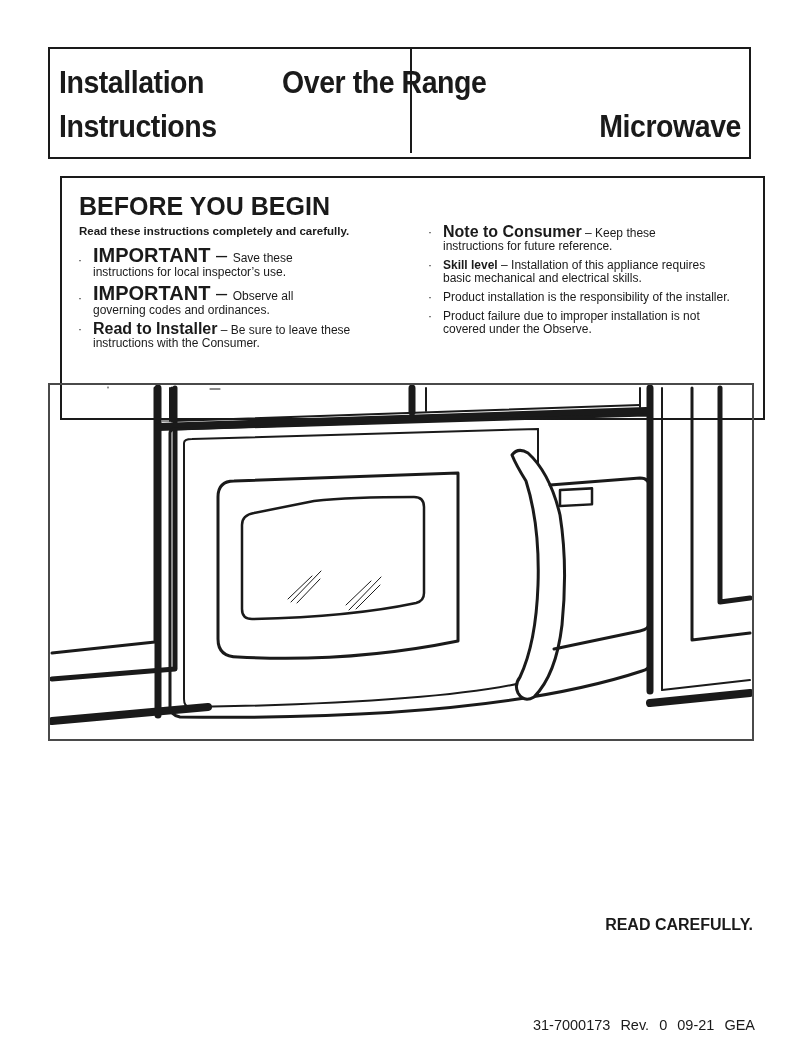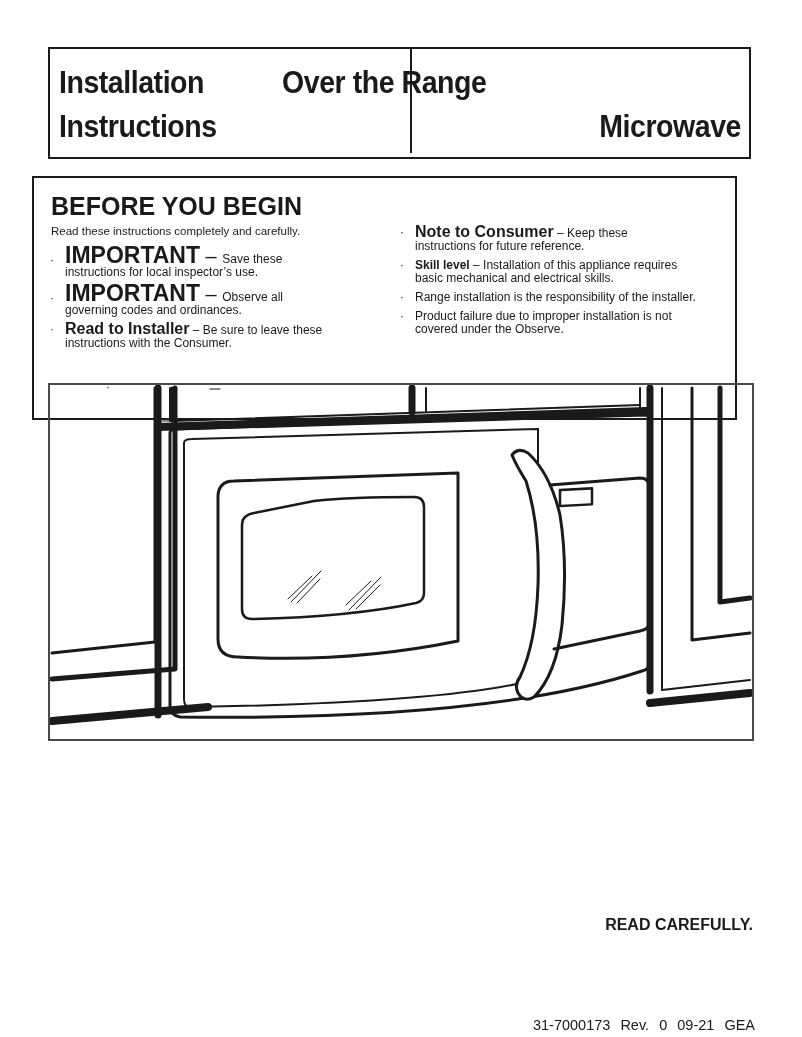--- a/index.html
+++ b/index.html
@@ -6,28 +6,28 @@
   body { width: 802px; height: 1037px; position: relative; font-family: "Liberation Sans", sans-serif; color: #1a1a1a; overflow: hidden; }
 
   .title-box { position: absolute; left: 48px; top: 47px; width: 703px; height: 112px; border: 2px solid #1a1a1a; box-sizing: border-box; padding-left: 8px; }
   .title-divider { position: absolute; left: 360px; top: 0; width: 2px; height: 104px; background: #1a1a1a; }
   .t { position: absolute; font-weight: bold; font-size: 31px; letter-spacing: -0.5px; line-height: 1; transform: scaleX(0.92); transform-origin: left top; white-space: nowrap; }
   .t-install { left: 9px; top: 18px; }
   .t-instr { left: 9px; top: 62px; }
   .t-over { left: 232px; top: 18px; }
   .t-micro { right: 8px; top: 62px; transform-origin: right top; }
 
-  .byb-box { position: absolute; left: 32px; top: 176px; width: 705px; height: 244px; border: 2px solid #1a1a1a; box-sizing: border-box; }
+  .byb-box { position: absolute; left: 60px; top: 176px; width: 705px; height: 244px; border: 2px solid #1a1a1a; box-sizing: border-box; }
   .byb-title { position: absolute; left: 17px; top: 14px; font-weight: bold; font-size: 25px; letter-spacing: 0; white-space: nowrap; }
-  .byb-sub { position: absolute; left: 17px; top: 47px; font-weight: normal; font-size: 11.5px; white-space: nowrap; }
+  .byb-sub { position: absolute; left: 17px; top: 47px; font-weight: bold; font-size: 11.5px; white-space: nowrap; }
   .col-left { position: absolute; left: 14px; top: 66px; width: 330px; }
   .col-right { position: absolute; left: 364px; top: 45px; width: 340px; }
   .item { position: relative; padding-left: 17px; font-size: 12px; line-height: 13px; }
   .bullet { position: absolute; left: 2px; top: 0; font-size: 12px; }
-  .big { font-weight: bold; font-size: 23px; line-height: 22px; }
+  .big { font-weight: bold; font-size: 20px; line-height: 22px; }
   .med { font-weight: bold; font-size: 16px; line-height: 17px; }
   .sm-b { font-weight: bold; }
   .dash-big { font-size: 20px; }
   .item .big-bullet { top: 10px; }
   .mb6 { margin-bottom: 6px; }
   .mb3 { margin-bottom: 3px; }
 
   .illus { position: absolute; left: 48px; top: 383px; width: 706px; height: 358px; border: 2px solid #4a4a4a; box-sizing: border-box; overflow: hidden; }
   .illus svg { display: block; }
 
@@ -73,21 +73,21 @@
       <span class="med">Note to Consumer</span><span> – </span><span>Keep these</span><br>
       <span>instructions for future reference.</span>
     </div>
     <div class="item mb6">
       <span class="bullet">·</span>
       <span class="sm-b">Skill level</span><span> – </span><span>Installation of this appliance requires</span><br>
       <span>basic mechanical and electrical skills.</span>
     </div>
     <div class="item mb6">
       <span class="bullet">·</span>
-      <span>Range installation is the responsibility of the installer.</span>
+      <span>Product installation is the responsibility of the installer.</span>
     </div>
     <div class="item">
       <span class="bullet">·</span>
       <span>Product failure due to improper installation is not</span><br>
       <span>covered under the Observe.</span>
     </div>
   </div>
 </div>
 
 <div class="illus">

